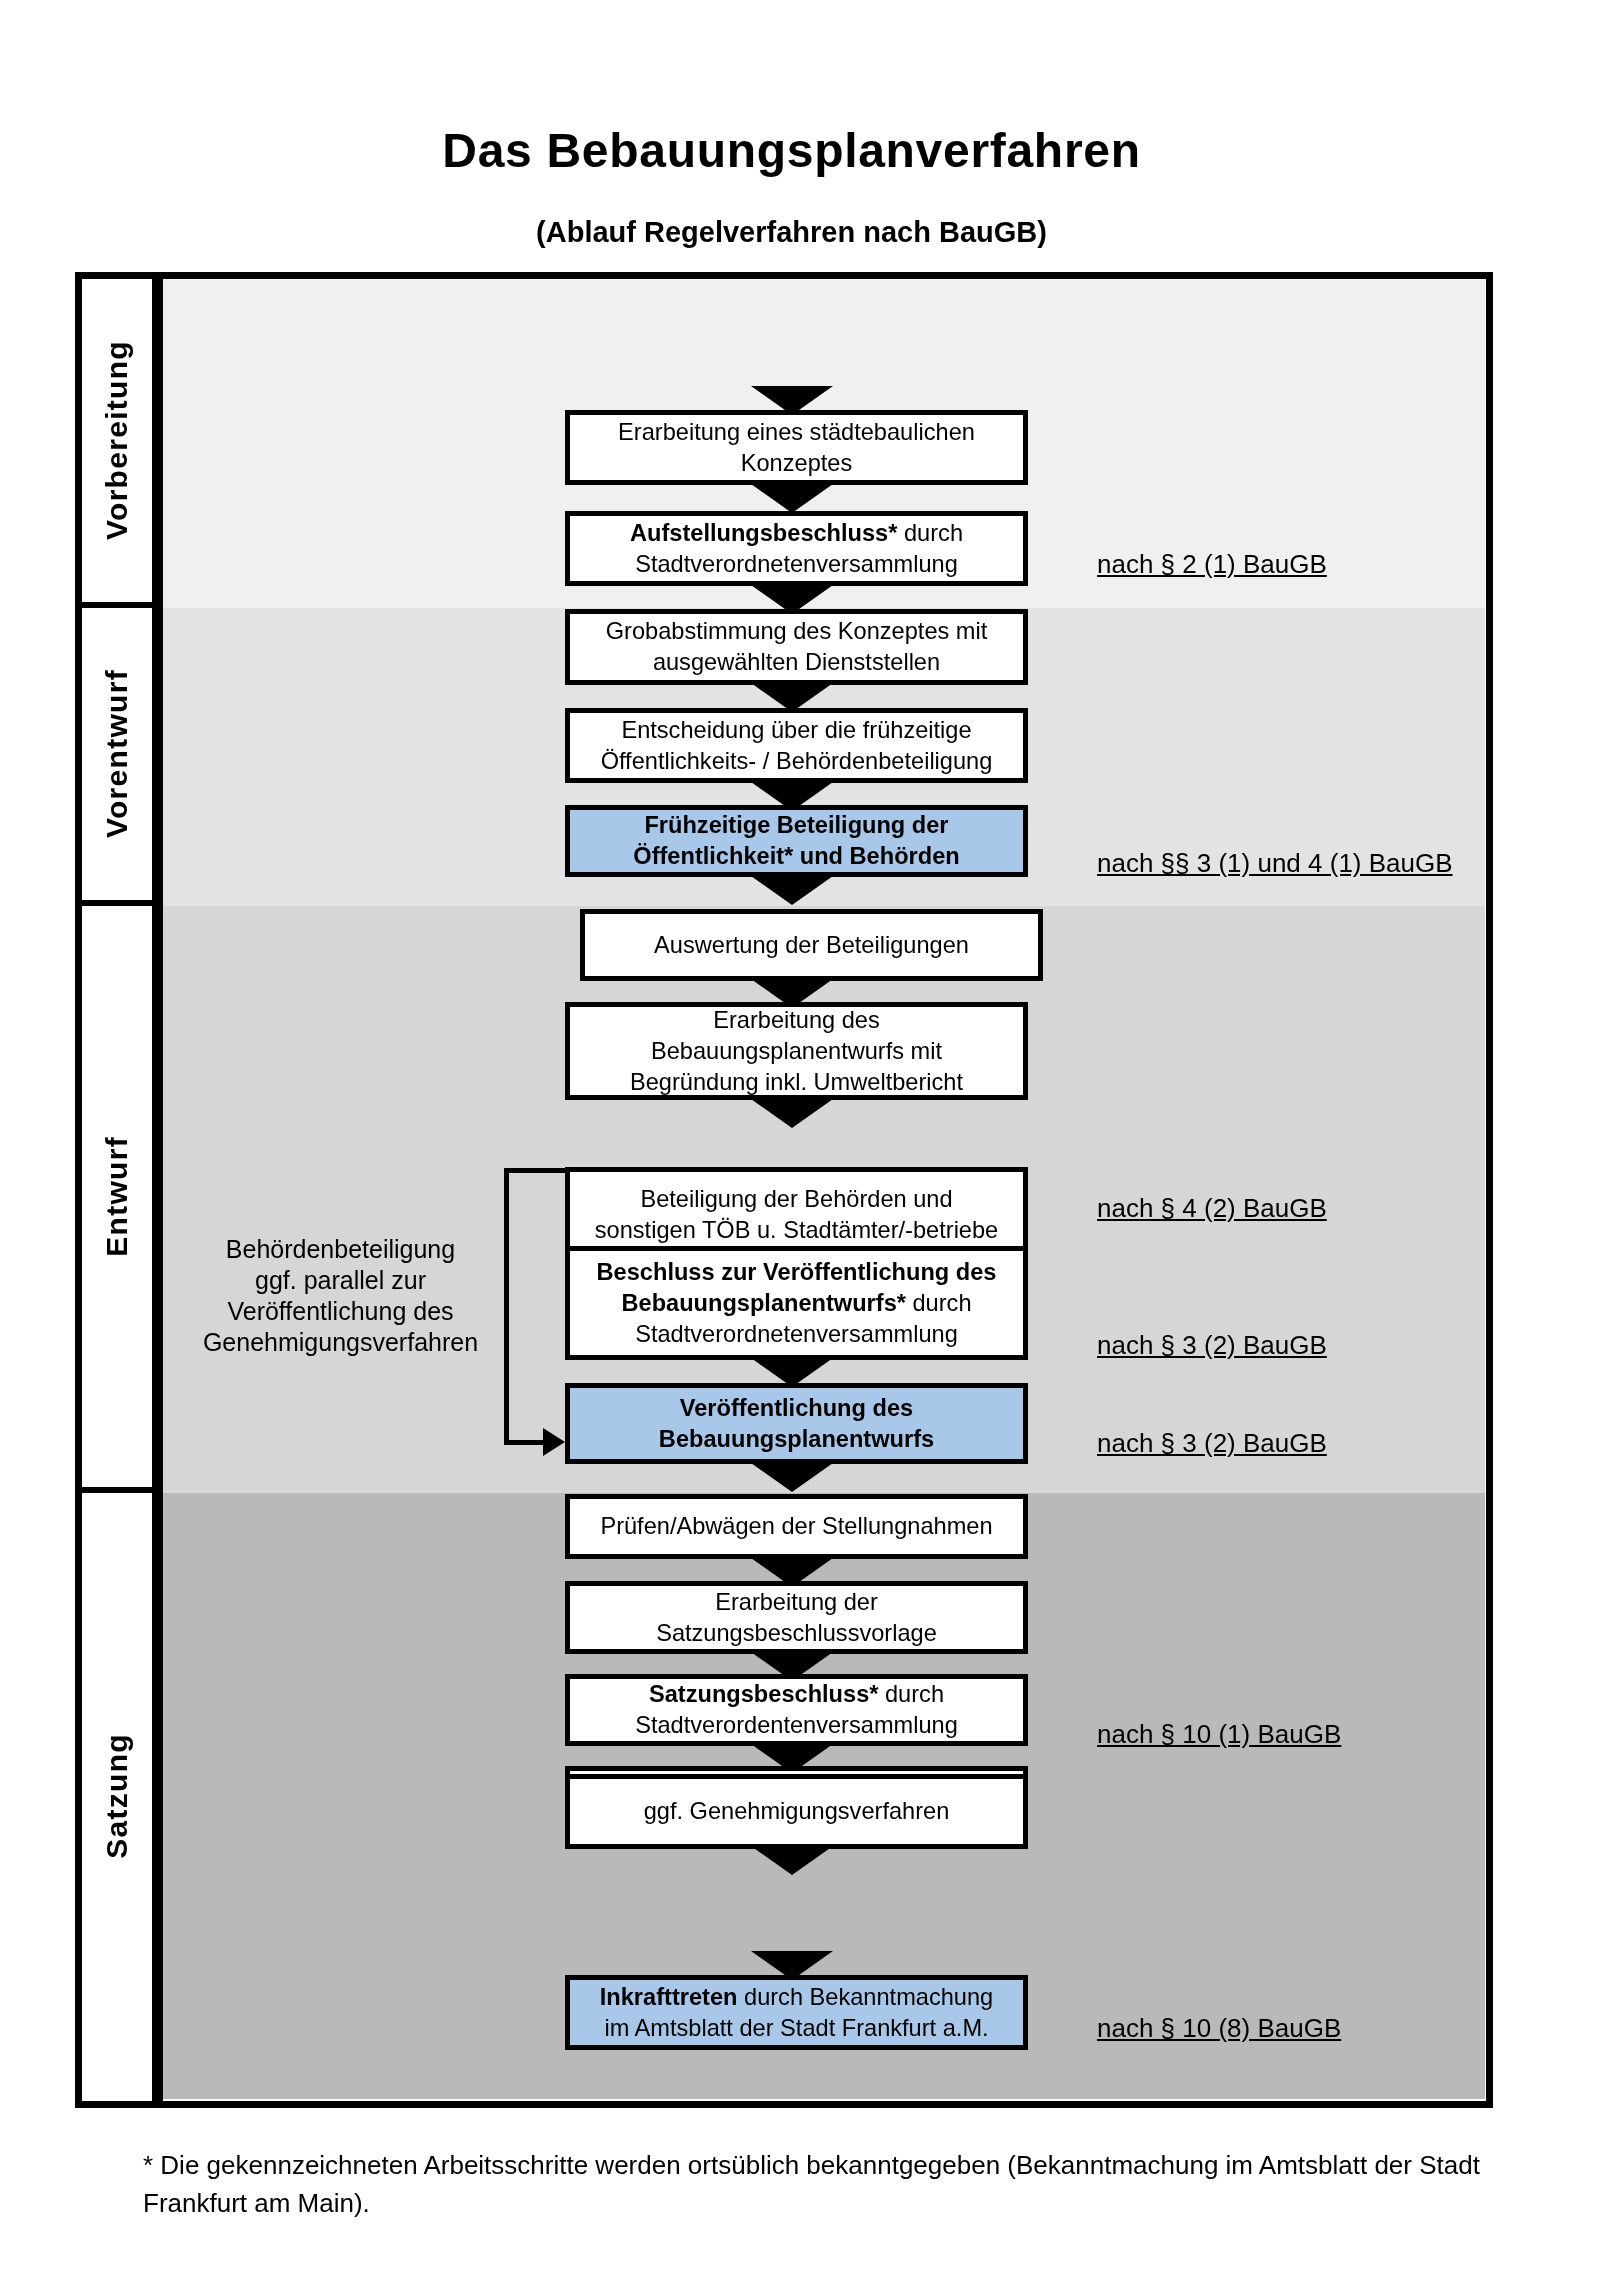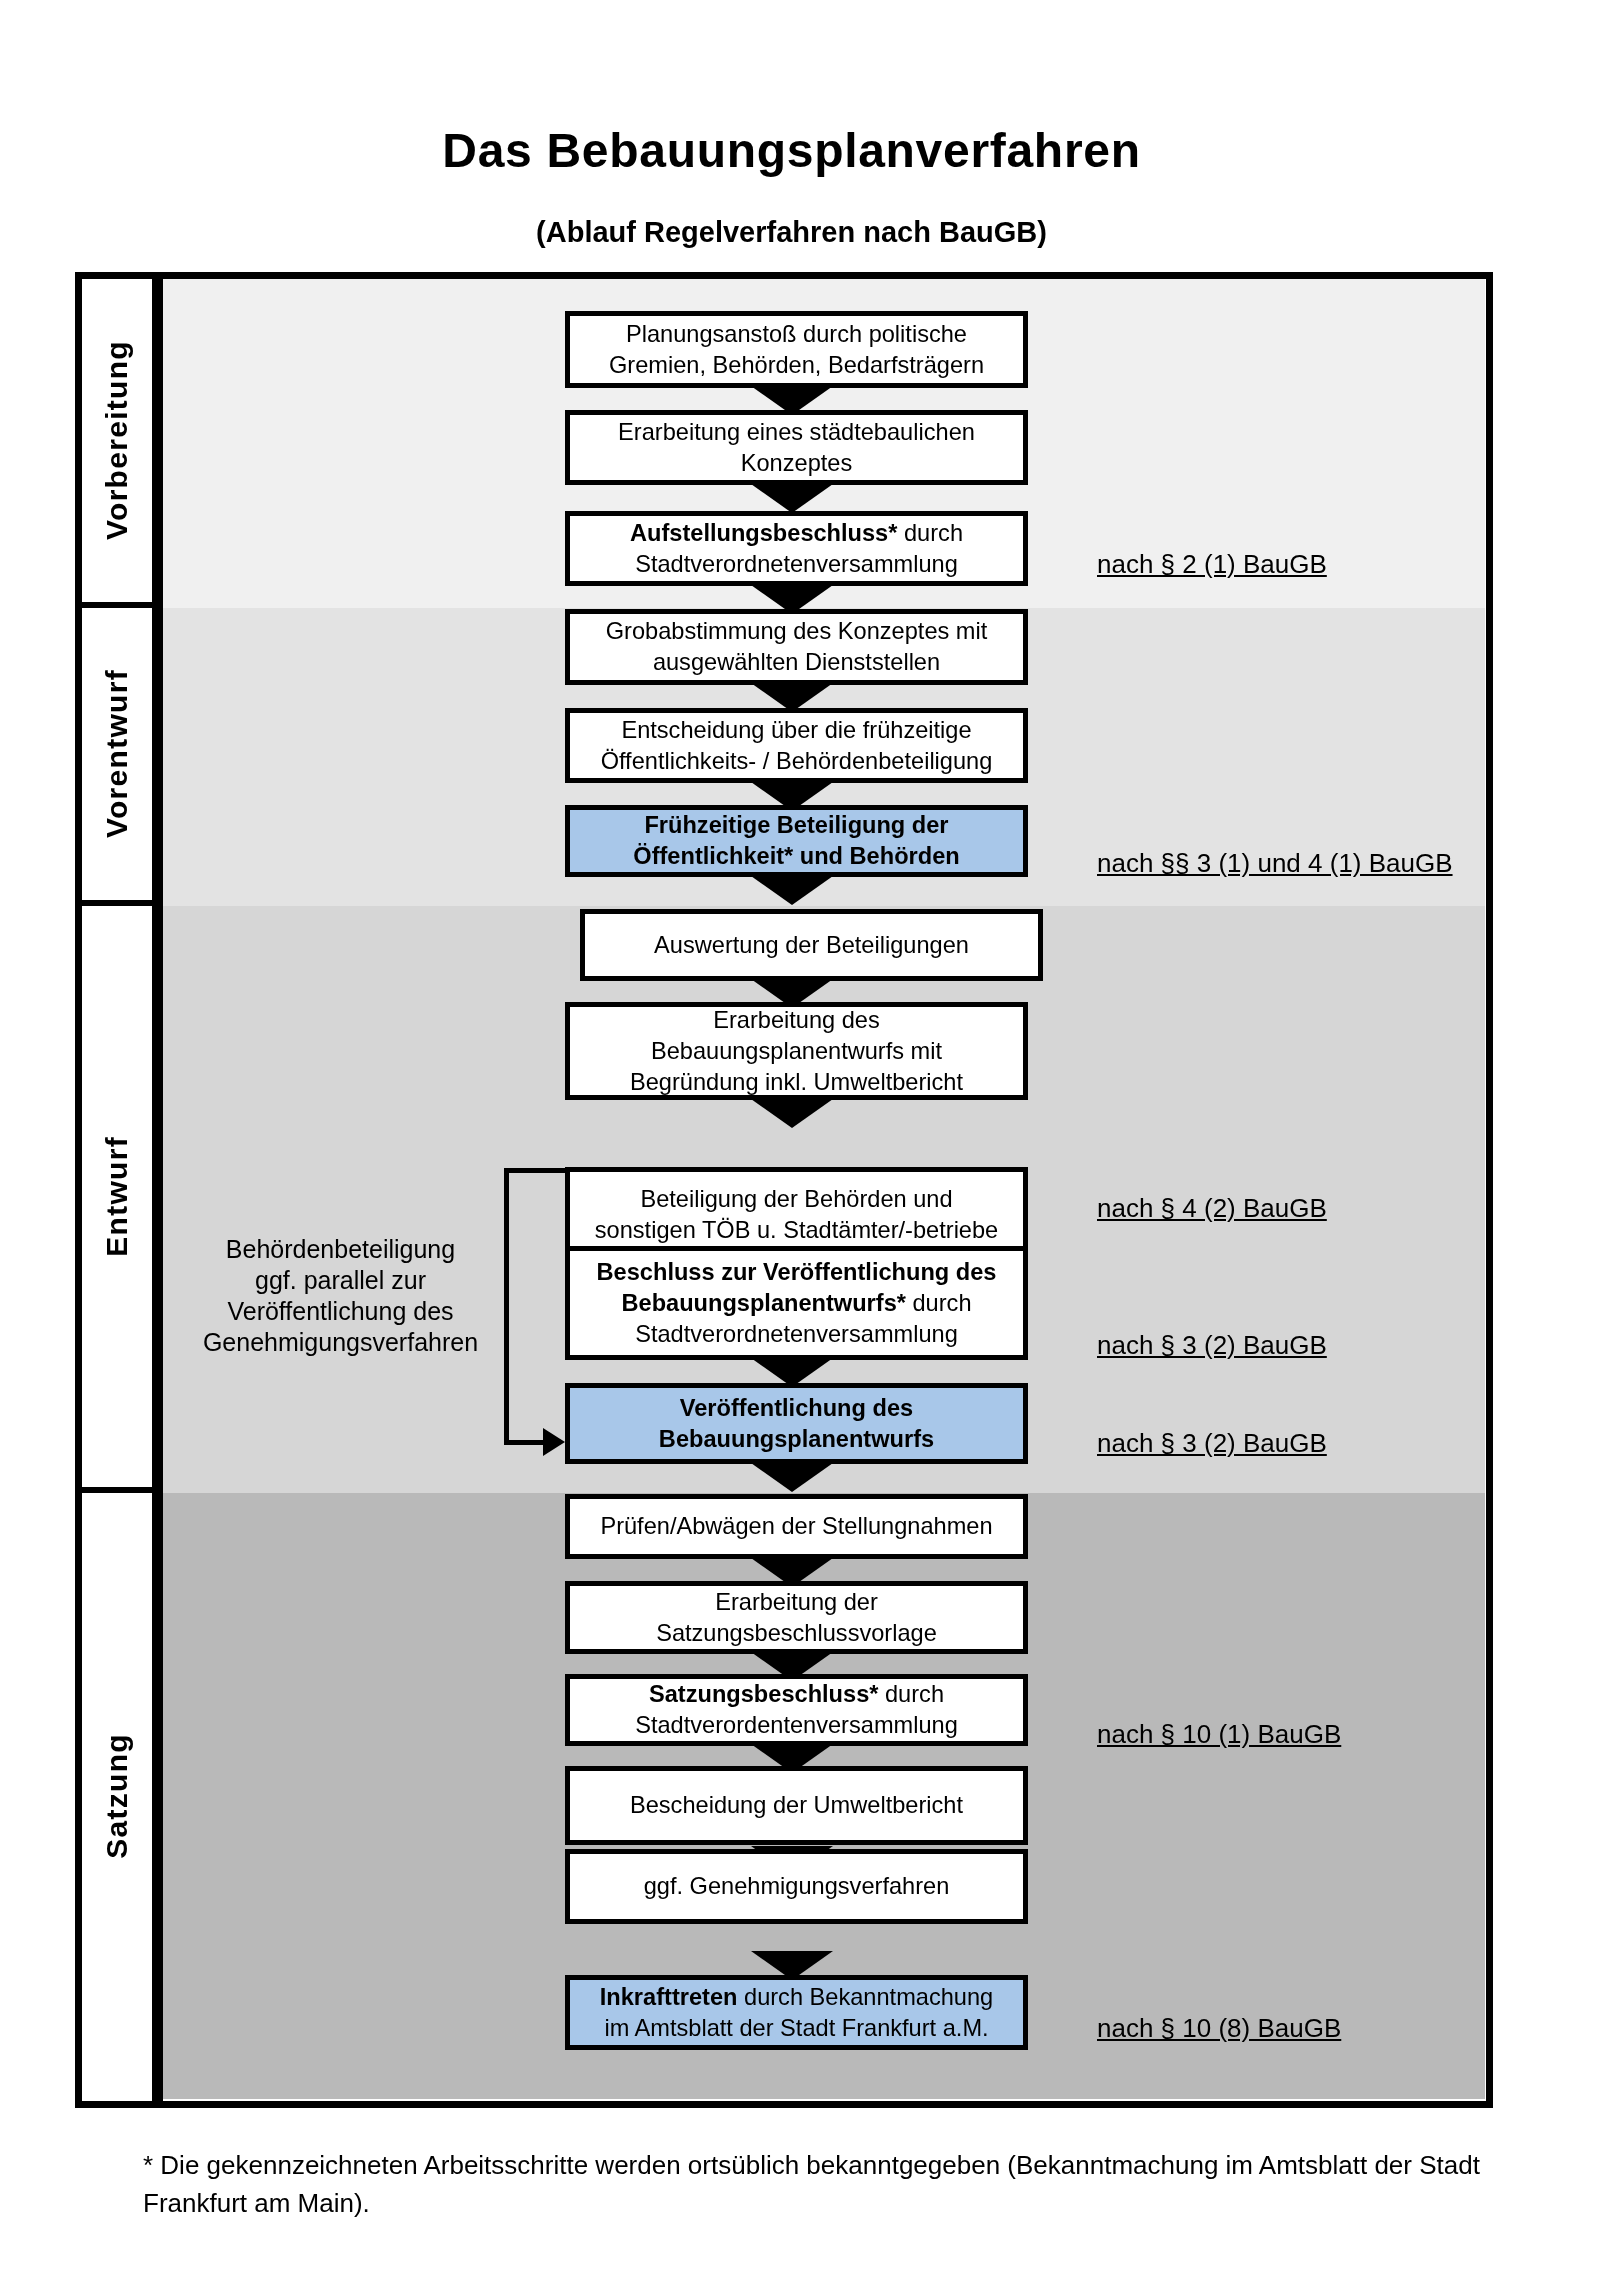--- a/index.html
+++ b/index.html
@@ -64,24 +64,20 @@
       <span>Satzung</span>
     </div>
     <div class="divider"></div>
   </div>
 
   <div class="abs conn" style="left:504px;top:1168px;width:61px;height:4.6px;"></div>
   <div class="abs conn" style="left:504px;top:1168px;width:4.6px;height:277px;"></div>
   <div class="abs conn" style="left:504px;top:1440px;width:41px;height:4.6px;"></div>
   <div class="abs" id="conn-arrowhead"></div>
 
-  <div class="abs flow-box" style="top:311px;height:77px;">
-    <div class="txt"><span class="b"></span><span>Planungsanstoß durch politische
-Gremien, Behörden, Bedarfsträgern</span></div>
-  </div>
   <div class="abs arrow-down" style="top:386px;"></div>
 
   <div class="abs flow-box" style="top:410px;height:75px;">
     <div class="txt"><span class="b"></span><span>Erarbeitung eines städtebaulichen
 Konzeptes</span></div>
   </div>
   <div class="abs arrow-down" style="top:484px;"></div>
 
   <div class="abs flow-box" style="top:511px;height:75px;">
     <div class="txt"><span class="b">Aufstellungsbeschluss*</span><span> durch
@@ -153,21 +149,21 @@
     <div class="txt"><span class="b">Satzungsbeschluss*</span><span> durch
 Stadtverordentenversammlung</span></div>
   </div>
   <div class="abs arrow-down" style="top:1744px;"></div>
 
   <div class="abs flow-box" style="top:1766px;height:79px;">
     <div class="txt"><span class="b"></span><span>Bescheidung der Umweltbericht</span></div>
   </div>
   <div class="abs arrow-down" style="top:1846px;"></div>
 
-  <div class="abs flow-box" style="top:1849px;height:75px;justify-content:flex-end;">
+  <div class="abs flow-box" style="top:1774px;height:75px;justify-content:flex-end;">
     <div class="txt"><span class="b"></span><span>ggf. Genehmigungsverfahren</span></div>
   </div>
   <div class="abs arrow-down" style="top:1951px;"></div>
 
   <div class="abs flow-box" style="top: 1975px; height: 75px; background: rgb(168, 199, 233);">
     <div class="txt"><span class="b">Inkrafttreten</span><span> durch Bekanntmachung
 im Amtsblatt der Stadt Frankfurt a.M.</span></div>
   </div>
 
   <div class="abs annotation" style="top:549px;">nach § 2 (1) BauGB</div>

